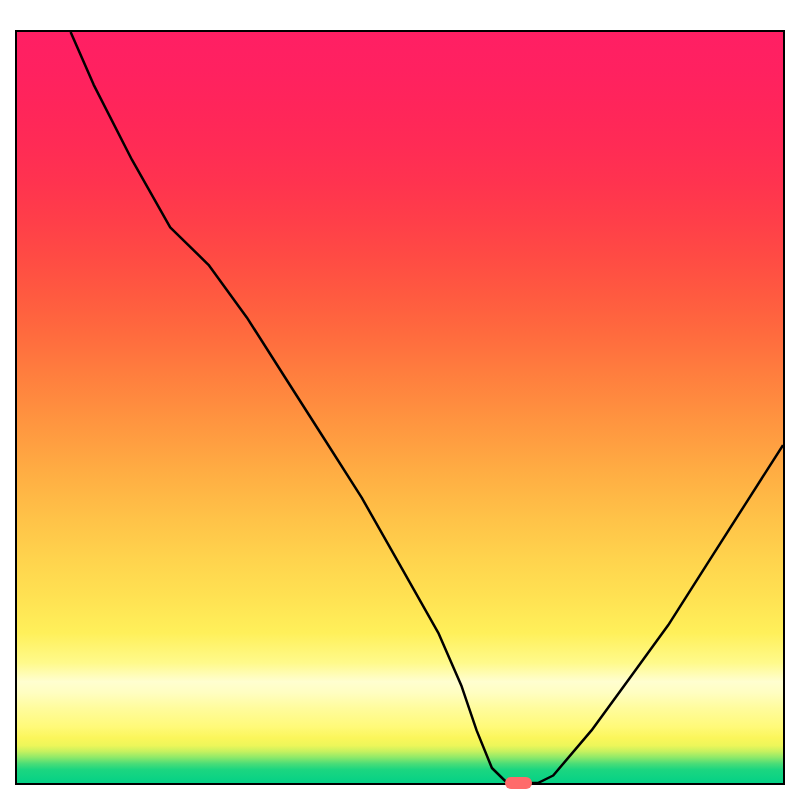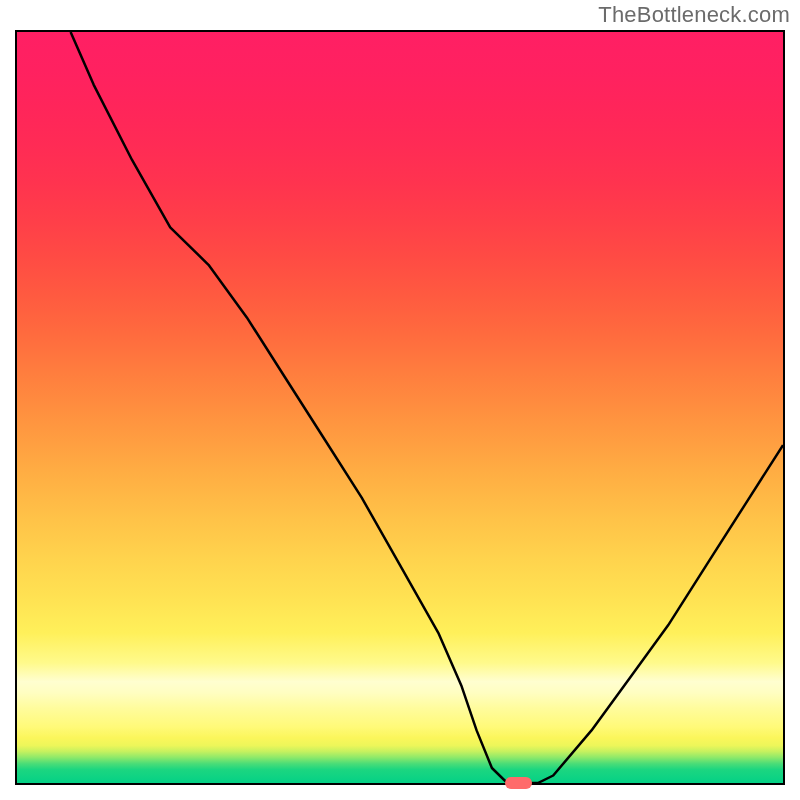--- a/index.html
+++ b/index.html
@@ -82,21 +82,20 @@
     position: absolute;
     background: #ff6b6b;
     border-radius: 8px;
   }
 </style>
 </head>
 <body>
 
 <div class="chart-wrap">
 
-  <div class="watermark">TheBottleneck.com</div>
 
   <div class="plot-border">
     <div class="gradient"></div>
 
     <svg class="curve" width="766" height="751" viewBox="0 0 766 751">
       <path fill="none" stroke="#000" stroke-width="2.5" stroke-linejoin="round" d="M53.6 0.0 L76.6 52.6 L114.9 127.7 L153.2 195.3 L191.5 232.8 L229.8 285.4 L268.1 345.5 L306.4 405.5 L344.7 465.6 L383.0 533.2 L421.3 600.8 L444.3 653.4 L459.6 698.4 L474.9 736.0 L490.2 751.0 L497.9 751.0 L520.9 751.0 L536.2 743.5 L574.5 698.4 L612.8 645.9 L651.1 593.3 L689.4 533.2 L727.7 473.1 L766.0 413.1"></path>
     </svg>
 
     <div class="optimal-pill" style="left: 488.325px; width: 26.81px; height: 12.016px; bottom: -6.008px;"></div>
   </div>

